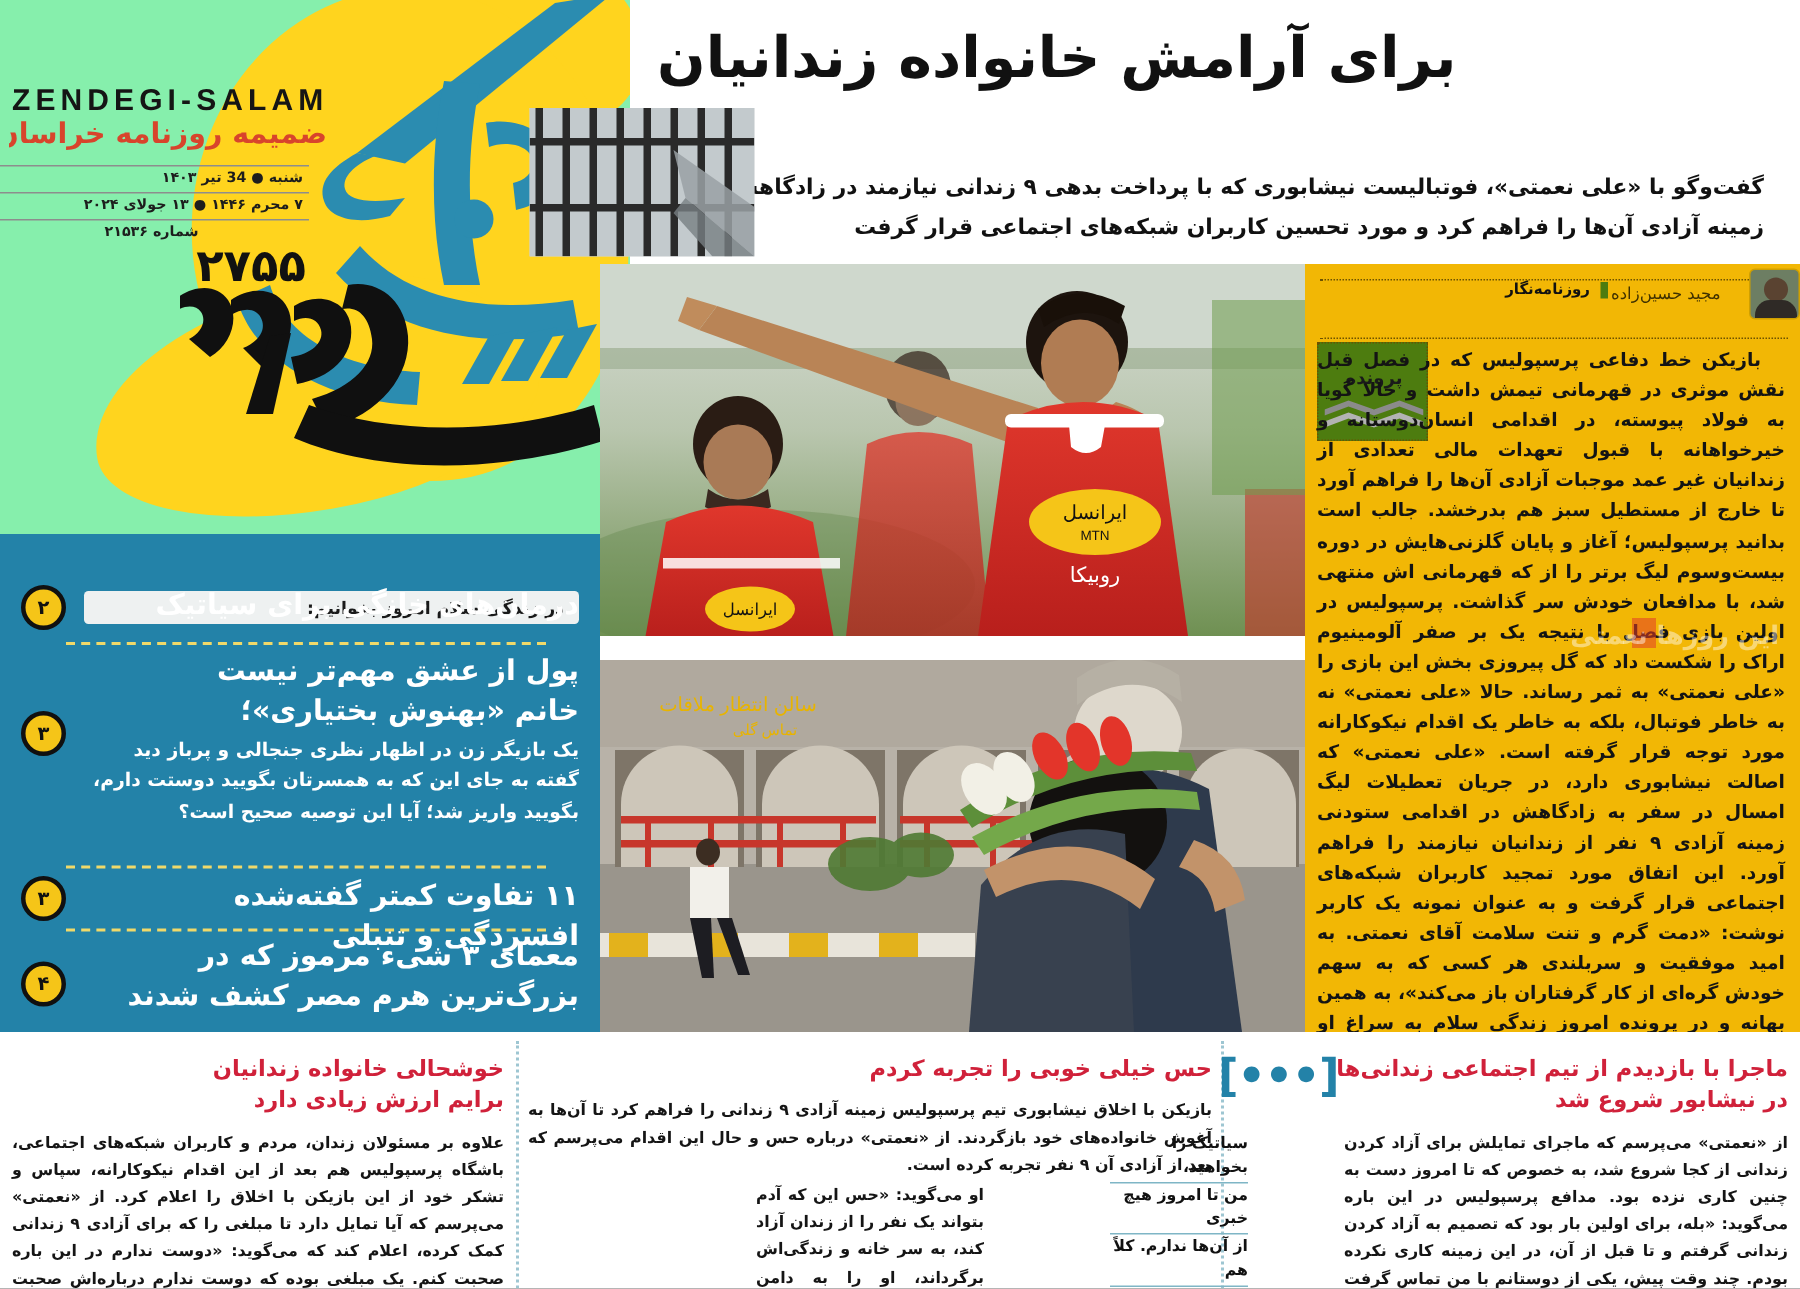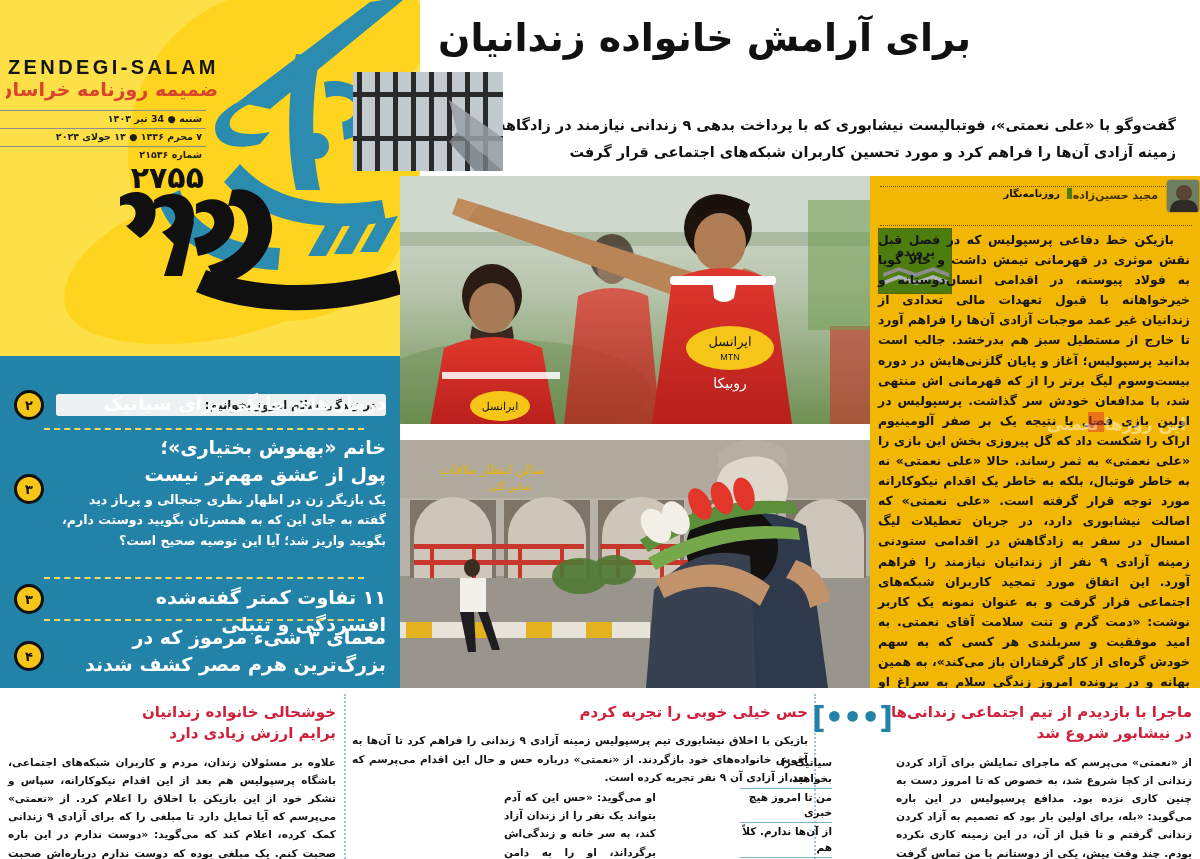--- a/index.html
+++ b/index.html
@@ -5,21 +5,21 @@
 <style>
   *{box-sizing:border-box;margin:0;padding:0;}
   html,body{background:#6b6b6b;}
   body{font-family:"DejaVu Sans","Liberation Sans",sans-serif;}
   #page{
     position:relative;width:1200px;height:859px;background:#ffffff;
     overflow:hidden;margin:0 auto;
   }
 
   
-  #masthead{position:absolute;left:0;top:0;width:420px;height:356px;background:#fde047;overflow:hidden;}
+  #masthead{position:absolute;left:0;top:0;width:420px;height:356px;background:#86efac;overflow:hidden;}
   .yellow-blob{position:absolute;background:#ffd41e;}
   #blob-main{
     left:128px;top:-8px;width:290px;height:330px;
     border-radius:52% 48% 46% 54% / 50% 52% 48% 50%;
     transform:rotate(-6deg);
   }
   #blob-tail{
     left:60px;top:190px;width:300px;height:150px;
     border-radius:60% 40% 50% 50% / 60% 55% 45% 40%;
     transform:rotate(-10deg);
@@ -39,21 +39,21 @@
     color:#d8442c;font-size:19px;font-weight:700;text-align:right;
     white-space:nowrap;overflow:hidden;
   }
   .date-row{
     position:absolute;left:0;width:206px;border-top:1px solid #8d8d8d;
     font-size:9.5px;color:#1d1d1d;text-align:right;padding:2px 4px 2px 0;
     white-space:nowrap;font-weight:700;
   }
   #date-1{top:110px;}
   #date-2{top:128px;}
-  #date-3{top:146px;}
+  #date-3{top:146px;text-align:center;}
   #issue-no{
     position:absolute;left:4px;top:160px;width:200px;text-align:right;
     font-size:30px;font-weight:700;color:#111;letter-spacing:1px;
   }
 
   
   #headline-block{position:absolute;left:420px;top:0;width:780px;height:170px;background:#fff;}
   #main-headline{
     position:absolute;right:22px;top:14px;width:740px;
     font-size:38px;font-weight:700;color:#111;text-align:left;
@@ -97,22 +97,22 @@
     position:absolute;right:8px;top:10px;width:312px;height:40px;
     border-top:1px dotted #6d5200;border-bottom:1px dotted #6d5200;
   }
   #avatar{
     position:absolute;right:0px;top:3px;width:34px;height:34px;border-radius:4px;
     background:#6d7e63;overflow:hidden;border:1px solid #cf9f00;
   }
   #avatar .head{position:absolute;left:9px;top:5px;width:16px;height:16px;border-radius:50%;background:#5a4331;}
   #avatar .body{position:absolute;left:3px;top:20px;width:28px;height:16px;border-radius:10px 10px 0 0;background:#2f2a26;}
   #byline-name{
-    position:absolute;right:42px;top:13px;width:180px;text-align:right;
-    font-size:11px;font-weight:700;color:#3f3100;white-space:nowrap;
+    position:absolute;right:53px;top:13px;width:180px;text-align:right;
+    font-size:11px;font-weight:400;color:#3f3100;white-space:nowrap;
   }
   #byline-role{
     position:absolute;right:128px;top:12px;font-size:10px;font-weight:700;color:#111;
     white-space:nowrap;border-right:5px solid #4d7c0f;padding-right:7px;
   }
   #dossier-badge{
     position:absolute;left:8px;top:52px;width:74px;height:66px;
     border:1px dotted #6b5200;background:#4d7c0f;
   }
   #dossier-label{
@@ -351,22 +351,22 @@
     <div id="index-header">در زندگی سلام امروز بخوانیم:</div>
 
     <div class="idx-badge" style="top:34px;">۲</div>
     <div class="idx-item" style="top:34px;">
       <div class="idx-title">درمان‌های خانگی برای سیاتیک</div>
     </div>
     <div class="idx-sep" style="top:72px;"></div>
 
     <div class="idx-badge" style="top:118px;">۳</div>
     <div class="idx-item" style="top:78px;">
+      <div class="idx-title">پول از عشق مهم‌تر نیست</div>
       <div class="idx-title">خانم «بهنوش بختیاری»؛</div>
-      <div class="idx-title">پول از عشق مهم‌تر نیست</div>
       <div class="idx-body">یک بازیگر زن در اظهار نظری جنجالی و پرباز دید گفته به جای این که به همسرتان بگویید دوستت دارم، بگویید واریز شد؛ آیا این توصیه صحیح است؟</div>
     </div>
     <div class="idx-sep" style="top:221px;"></div>
 
     <div class="idx-badge" style="top:228px;">۳</div>
     <div class="idx-item" style="top:228px;">
       <div class="idx-title">۱۱ تفاوت کمتر گفته‌شده افسردگی و تنبلی</div>
     </div>
     <div class="idx-sep" style="top:263px;"></div>
 

